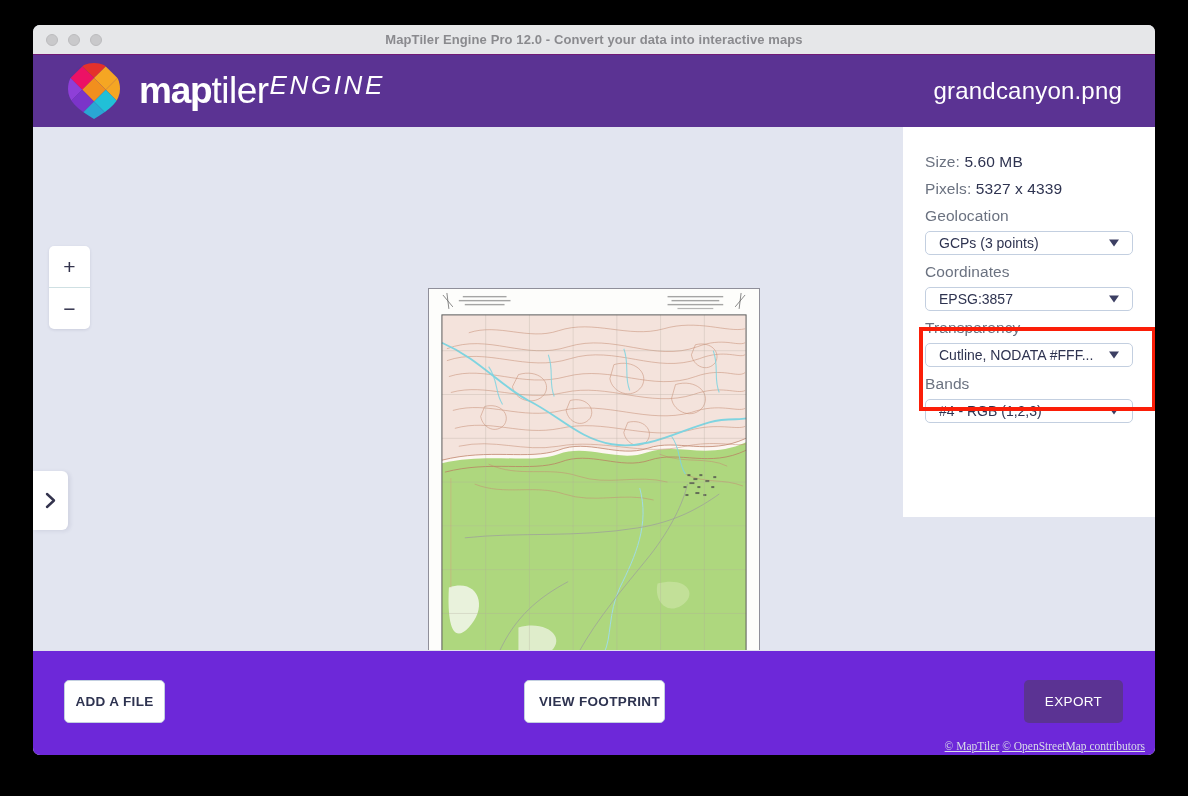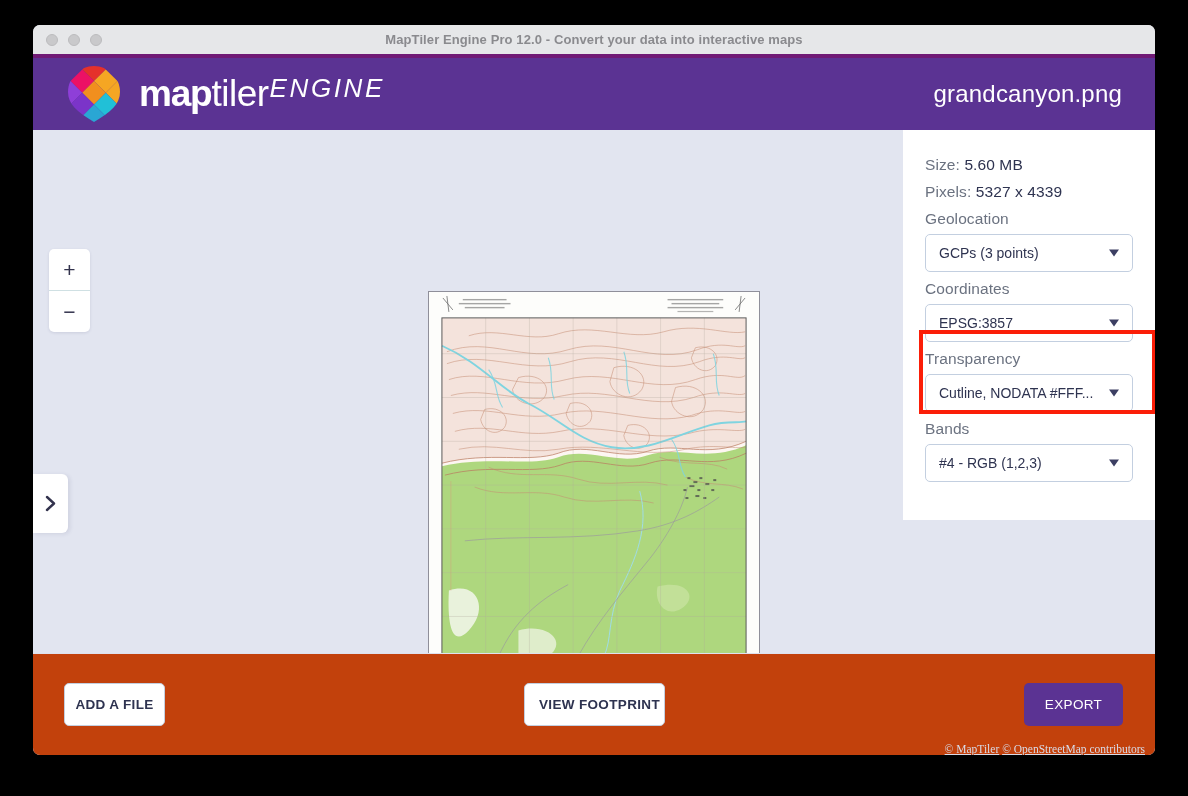--- a/index.html
+++ b/index.html
@@ -7,21 +7,21 @@
 
   .window{
     position:absolute;left:33px;top:25px;width:1122px;height:730px;
     background:#eff0f9;border-radius:7px;overflow:hidden;
     box-shadow:0 2px 14px rgba(0,0,0,.45);
   }
 
   
   .titlebar{
     position:relative;height:29px;background:#e6e7e9;
-    border-bottom:4px solid #701a75;
+    border-bottom:1px solid #701a75;
   }
   .traffic{position:absolute;left:13px;top:9px;display:flex;gap:10px;}
   .dot{width:12px;height:12px;border-radius:50%;background:#c9c9cb;border:1px solid #bcbcbe;box-sizing:border-box;}
   .title-text{
     position:absolute;left:0;right:0;top:7px;text-align:center;
     font-size:13px;font-weight:bold;color:#8a8a8e;letter-spacing:.1px;
   }
 
   
   .header{
@@ -72,38 +72,38 @@
 
   
   .info-panel{
     position:absolute;right:0;top:0;width:252px;height:390px;
     background:#fff;box-sizing:border-box;padding:26px 22px 0 22px;
   }
   .kv{font-size:15.5px;color:#6b7280;margin-bottom:9px;letter-spacing:.1px;}
   .kv b{color:#2e3350;font-weight:400;}
   .field-label{font-size:15.5px;color:#6b7280;margin:8px 0 6px 0;letter-spacing:.1px;}
   .select{
-    position:relative;height:38px;border:1px solid #c3cfe0;border-radius:5px;
+    position:relative;height:24px;border:1px solid #c3cfe0;border-radius:5px;
     background:#fff;display:flex;align-items:center;padding:0 13px;
     font-size:14px;color:#2e3350;cursor:pointer;box-sizing:border-box;
   }
   .select .caret{
     position:absolute;right:13px;top:50%;transform:translateY(-50%);
     width:0;height:0;border-left:5.5px solid transparent;border-right:5.5px solid transparent;
     border-top:7px solid #3c3f63;
   }
   .field{margin-bottom:7px;}
   .highlight-box{
     position:absolute;left:16px;right:-1px;top:200px;height:84px;
     border:4px solid #fb1e08;box-sizing:border-box;pointer-events:none;
   }
 
   
   .bottombar{
-    position:relative;height:105px;background:#c2410c;
+    position:relative;height:105px;background:#6d28d9;
     border-top:1px solid #dfe1ee;
   }
   .btn-outline{
     position:absolute;top:29px;height:43px;background:#fff;
     border:1px solid #c3cfe0;border-radius:5px;
     display:flex;align-items:center;justify-content:center;
     font-size:13.5px;font-weight:bold;color:#2e3350;letter-spacing:.35px;cursor:pointer;
     box-sizing:border-box;
   }
   .btn-addfile{left:31px;width:101px;}

